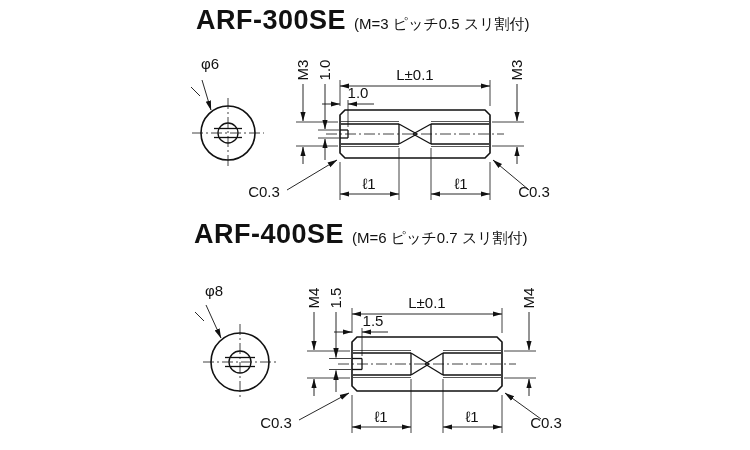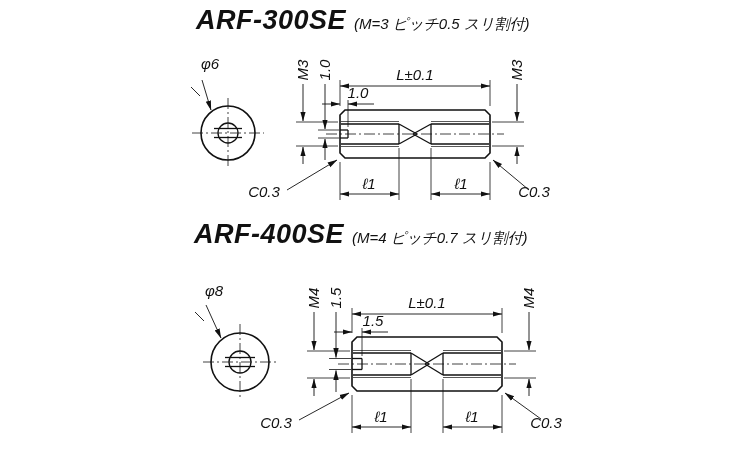--- a/index.html
+++ b/index.html
@@ -1,17 +1,17 @@
 <!DOCTYPE html>
 <html><head>
 <meta charset="utf-8">
 <style>
   html,body{margin:0;padding:0;background:#fff;}
   .canvas{position:relative;width:678px;height:450px;background:#ffffff;overflow:hidden;
-          font-family:"Liberation Sans",sans-serif;color:#111;font-style:italic;}
+          font-family:"Liberation Sans",sans-serif;color:#111;}
   .title-row{position:absolute;display:flex;align-items:baseline;gap:8px;white-space:nowrap;}
   .title-main{font-size:27px;font-weight:bold;letter-spacing:0.5px;}
   .title-sub{font-size:15px;font-weight:normal;}
   svg{position:absolute;left:0;top:0;}
   .ol{fill:none;stroke:#111;stroke-width:1.6;}
   .med{fill:none;stroke:#111;stroke-width:1.3;}
   .crest{fill:none;stroke:#111;stroke-width:0.7;}
   .thin{fill:none;stroke:#111;stroke-width:0.8;}
   .dim{fill:none;stroke:#111;stroke-width:0.9;}
   .cl{fill:none;stroke:#111;stroke-width:0.8;stroke-dasharray:11 3 2 3;}
@@ -22,21 +22,21 @@
 
 <div class="canvas">
 
   <div class="title-row" style="left:196px;top:5px;">
     <span class="title-main">ARF-300SE</span>
     <span class="title-sub">(M=3 ピッチ0.5 スリ割付)</span>
   </div>
 
   <div class="title-row" style="left:194px;top:219px;">
     <span class="title-main">ARF-400SE</span>
-    <span class="title-sub">(M=4 ピッチ0.7 スリ割付)</span>
+    <span class="title-sub">(M=6 ピッチ0.7 スリ割付)</span>
   </div>
 
   <svg width="750" height="450" viewBox="0 0 750 450">
     <defs>
       <marker id="ar" viewBox="0 0 11 10" refX="10.5" refY="5" markerWidth="11" markerHeight="10" orient="auto-start-reverse">
         <path d="M0,2 L11,5 L0,8 Z" fill="#111"></path>
       </marker>
     </defs>
 
     <g>

